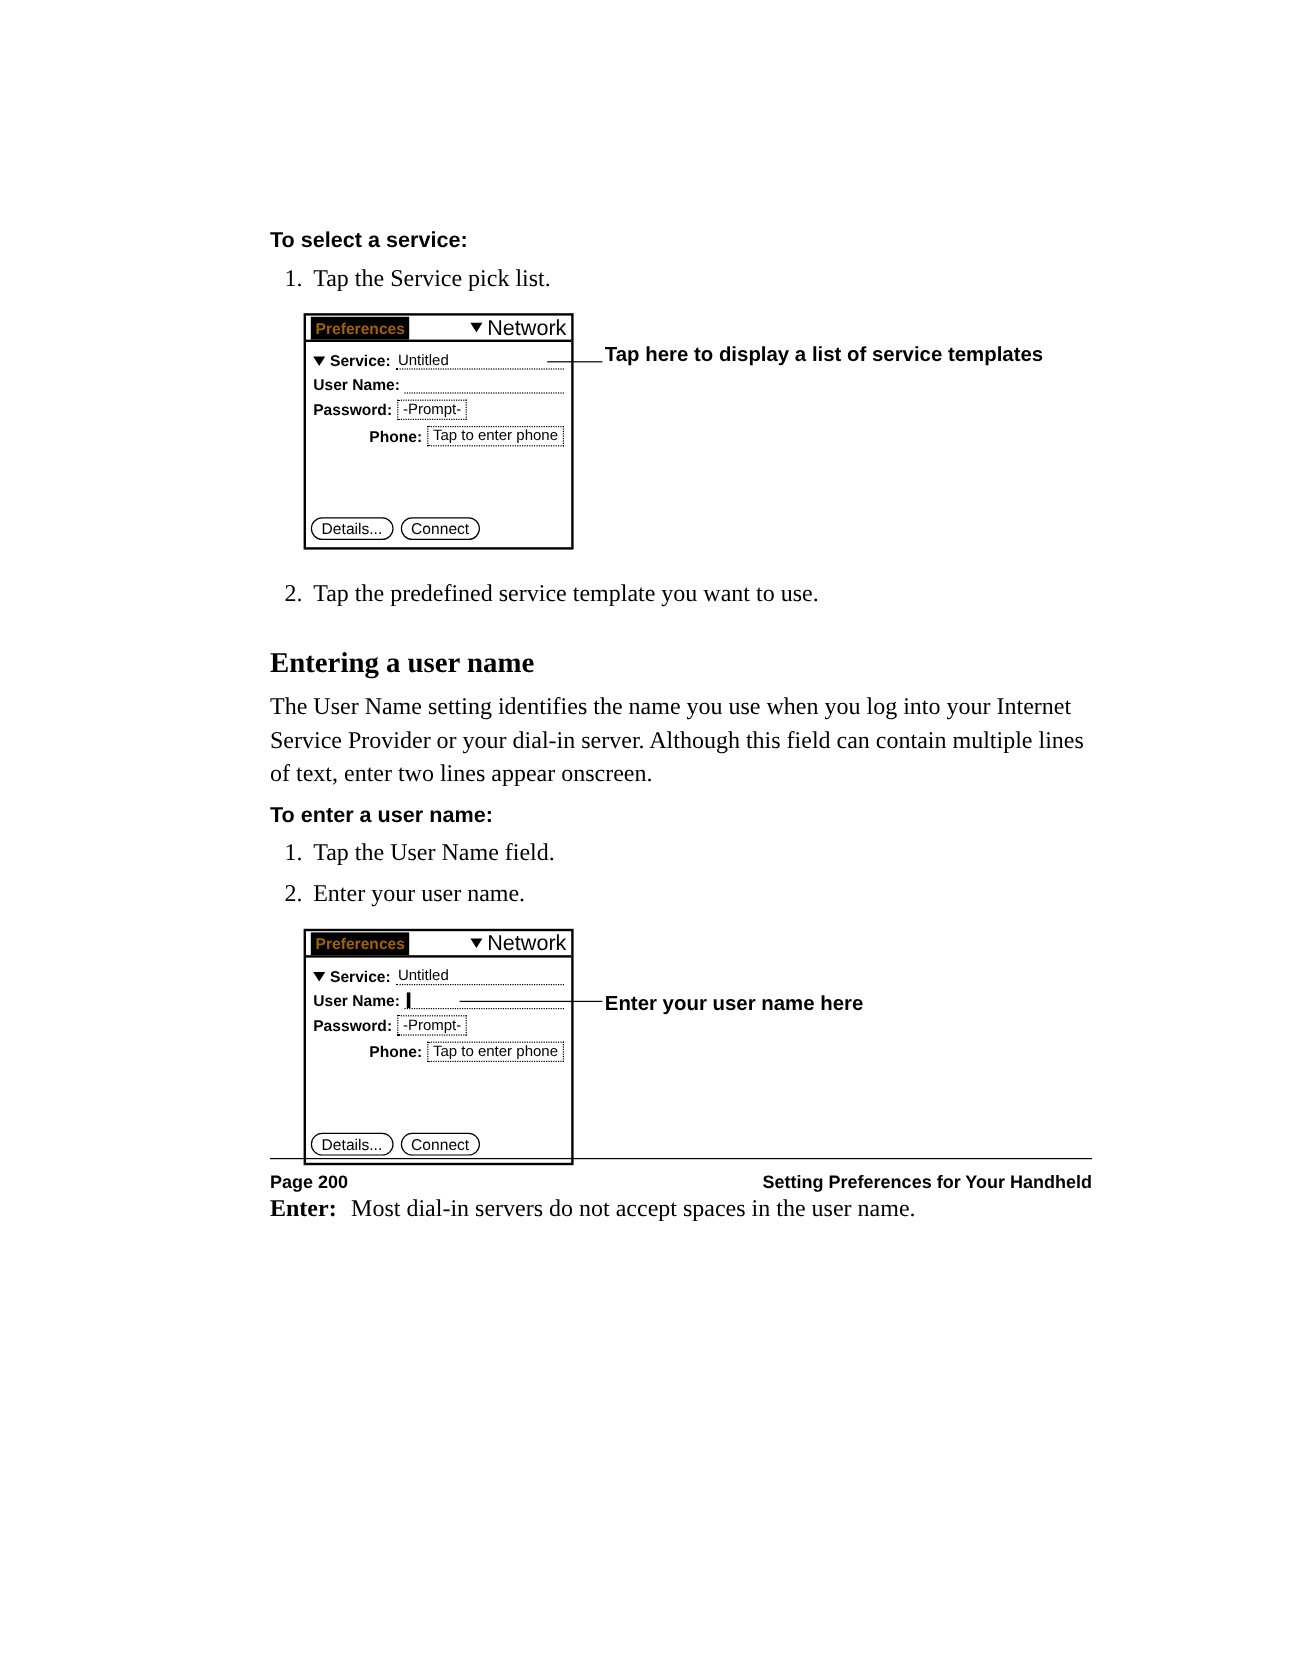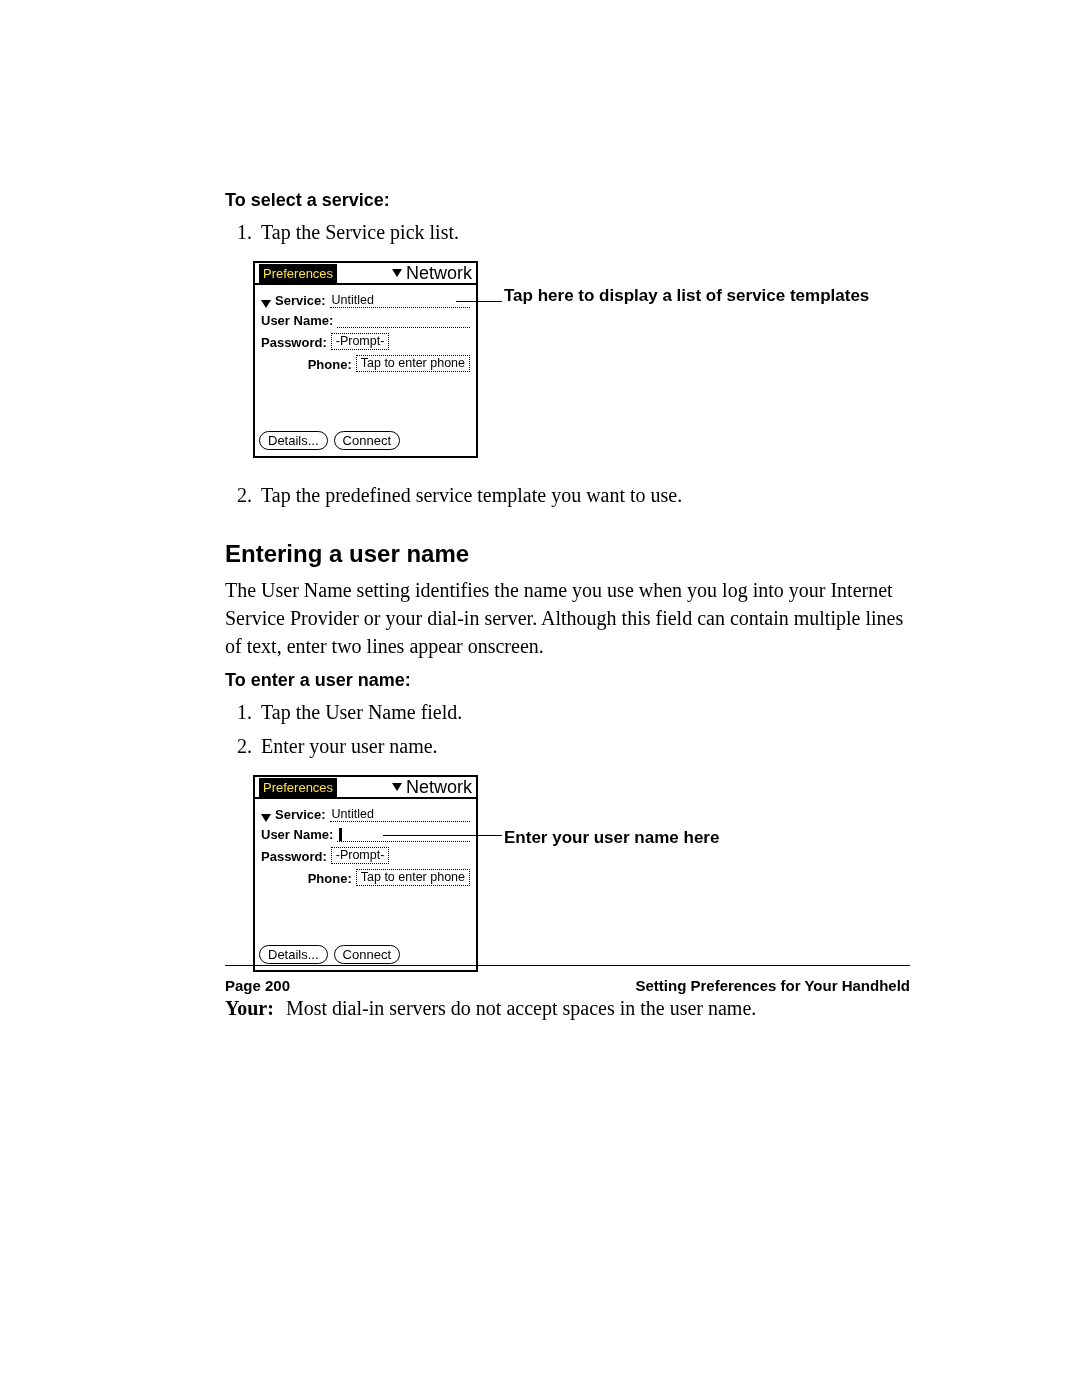--- a/index.html
+++ b/index.html
@@ -18,21 +18,21 @@
   }
   .bold-sans {
     font-family: Arial, Helvetica, sans-serif;
     font-weight: bold;
   }
   .heading-small {
     font-size: 18px;
     margin: 0 0 6px 0;
   }
   .heading-section {
-    font-family: Liberation Sans, sans-serif;
+    font-family: Liberation Serif, serif;
     font-weight: bold;
     font-size: 24px;
     margin: 30px 0 8px 0;
   }
   .body-text {
     font-size: 20px;
     line-height: 1.4;
     margin: 0 0 10px 0;
   }
   ol.steps {
@@ -73,22 +73,22 @@
   .palm-title {
     display: flex;
     justify-content: space-between;
     align-items: center;
     border-bottom: 2px solid #000;
     height: 20px;
     padding: 0 4px;
   }
   .palm-title-left {
     background: #000;
-    color: #fde047;
-    font-weight: normal;
+    color: #a16207;
+    font-weight: bold;
     padding: 2px 4px;
     font-size: 13px;
   }
   .palm-title-right {
     font-size: 18px;
     display: inline-flex;
     align-items: center;
     gap: 4px;
   }
   .tri-down {
@@ -97,21 +97,21 @@
     border-right: 5px solid transparent;
     border-top: 8px solid #000;
     display: inline-block;
   }
   .palm-body {
     padding: 8px 6px 4px 6px;
     min-height: 130px;
   }
   .palm-row {
     display: flex;
-    align-items: flex-end;
+    align-items: center;
     margin-bottom: 5px;
     font-size: 13px;
   }
   .palm-label { font-weight: bold; margin-right: 4px; white-space: nowrap; }
   .dotted-under {
     flex: 1;
     border-bottom: 1px dotted #000;
     min-height: 14px;
     padding: 0 2px;
     font-size: 12.5px;
@@ -271,21 +271,21 @@
           <span class="palm-btn">Details...</span>
           <span class="palm-btn">Connect</span>
         </div>
       </div>
       <div class="callout-line" style="top:60px; left:130px; width:119px;"></div>
     </div>
     <div class="callout second">Enter your user name here</div>
   </div>
 
   <p class="note-row">
-    <span class="note-label">Your:</span><span>Most dial-in servers do not accept spaces in the user name.</span>
+    <span class="note-label">Enter:</span><span>Most dial-in servers do not accept spaces in the user name.</span>
   </p>
 
   <div class="footer-rule"></div>
   <div class="footer">
     <span>Page 200</span>
     <span>Setting Preferences for Your Handheld</span>
   </div>
 
 </div>
 

